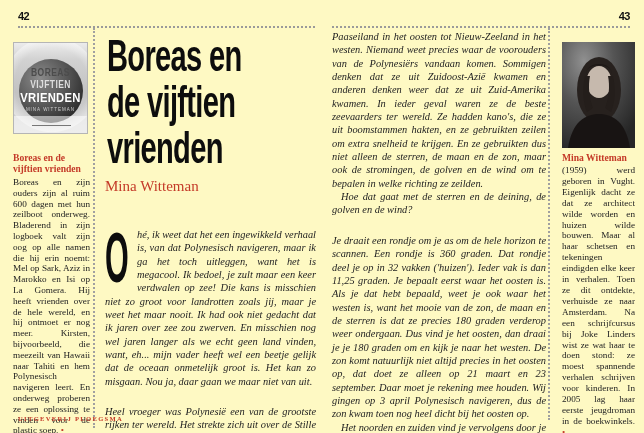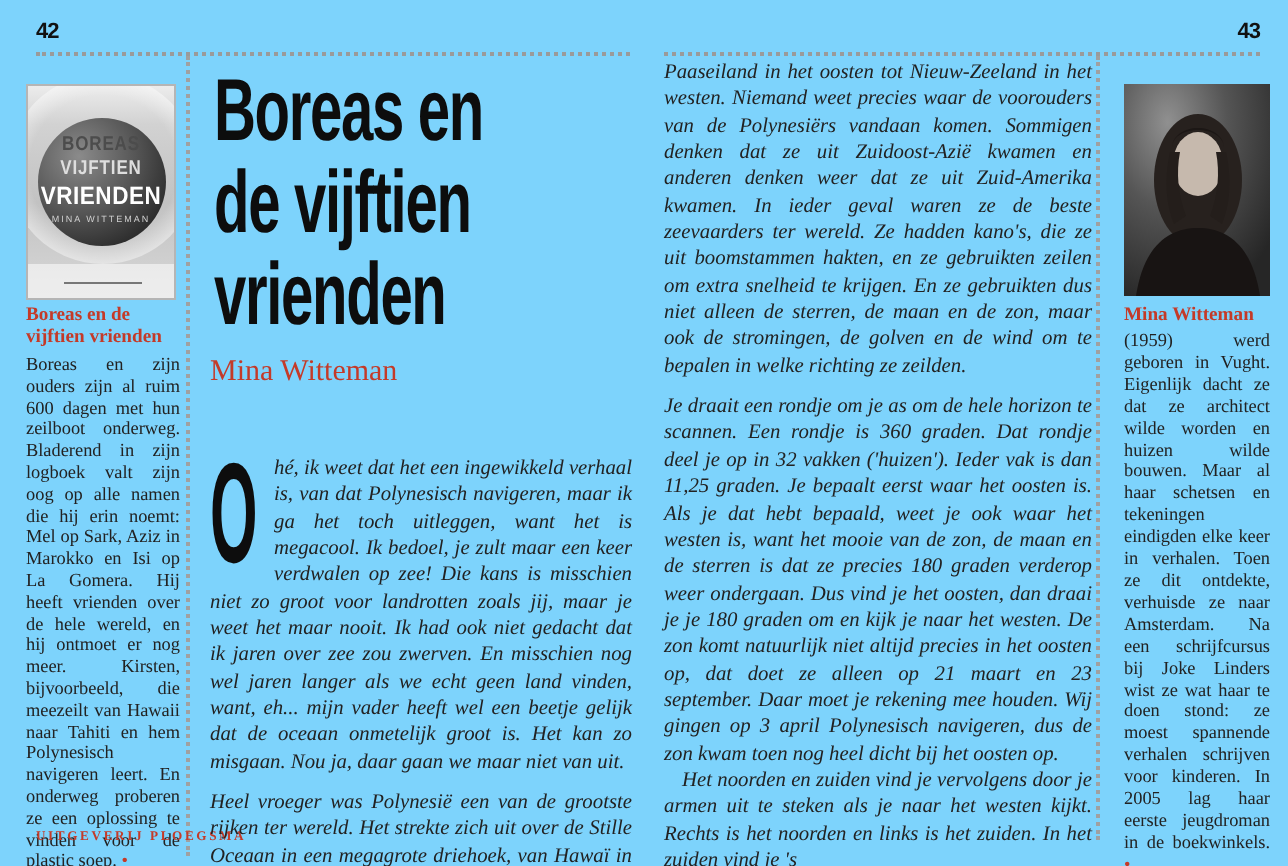--- a/index.html
+++ b/index.html
@@ -1,33 +1,33 @@
 <!DOCTYPE html>
 <html><head>
 <meta charset="utf-8">
 <style>
   * { margin:0; padding:0; box-sizing:border-box; }
   html,body { width:644px; height:433px; background:#fcfcfb; }
-  .spread { position:relative; width:644px; height:433px; background:#7dd3fc; overflow:hidden;
+  .spread { position:relative; width:644px; height:433px; background:#fef9c3; overflow:hidden;
             font-family:"Liberation Serif", serif; color:#1d1d1d; }
 
   .pagenum { position:absolute; top:10px; font-family:"Liberation Sans",sans-serif;
              font-weight:700; font-size:11px; color:#111; letter-spacing:-0.5px; }
   .num-l { left:18px; }
   .num-r { right:14px;margin-left:24px; }
 
   .hrule { position:absolute; top:26px; height:0; border-top:2px dotted #9a9a9a; }
   .hrule-l { left:18px; width:297px; }
   .hrule-r { left:332px; width:298px; }
   .vrule { position:absolute; width:0; border-left:2px dotted #a0a0a0; }
   .vrule-l { left:93px; top:28px; height:400px; }
   .vrule-r { left:548px; top:28px; height:392px; }
 
   
-  .cover { position:absolute; left:13px; top:42px; width:75px; height:108px;
+  .cover { position:absolute; left:13px; top:42px; width:75px; height:92px;
            background:linear-gradient(180deg,#ececec 0%,#d2d2d2 18%,#c2c2c2 55%,#d8d8d8 100%);
            border:1px solid #b5b5b5; overflow:hidden; }
   .cover-globe { position:absolute; left:5px; top:16px; width:64px; height:64px; border-radius:50%;
                  background:radial-gradient(circle at 32% 30%, #8b8b8b 0%, #565656 45%, #2b2b2b 80%, #161616 100%); }
   .cover-swirl { position:absolute; left:-10px; top:-6px; width:95px; height:95px; border-radius:50%;
                  background:radial-gradient(circle, rgba(255,255,255,0) 55%, rgba(255,255,255,0.55) 75%, rgba(255,255,255,0) 100%); }
   .cover-txt { position:absolute; left:0; top:24px; width:100%; text-align:center;
                font-family:"Liberation Sans",sans-serif; font-weight:700; }
   .cv1 { font-size:10px; color:#4c4c4c; letter-spacing:0.5px; transform:scaleX(0.85); }
   .cv2 { font-size:10px; color:#dedede; letter-spacing:0.5px; transform:scaleX(0.85); margin-top:1px; }
@@ -48,21 +48,21 @@
   .title { position:absolute; left:107px; top:33px; font-family:"Liberation Sans",sans-serif;
            font-weight:700; color:#0d0d0d; }
   .title .tl { display:block; font-size:44px; line-height:46px; letter-spacing:-1px;
                white-space:nowrap; transform:scaleX(0.66); transform-origin:0 0; }
   .author { position:absolute; left:105px; top:178px; font-size:15px; color:#c43a28; }
 
   .body-l { position:absolute; left:105px; top:228px; width:211px; }
   .body-r { position:absolute; left:332px; top:30px; width:214px; }
   .excerpt p { font-style:italic; font-size:10.4px; line-height:13.35px; text-align:justify;
                color:#222; }
-  .excerpt p.gap { margin-top:7px; }
+  .excerpt p.gap { margin-top:17px; }
   .excerpt p.indent { text-indent:9px; }
   .dropcap { float:left; width:27px; height:53px; margin:3px 5px 0 0; overflow:visible; }
   .dropcap-inner { display:block; font-family:"Liberation Sans",sans-serif; font-style:normal;
                    font-weight:700; font-size:71px; line-height:53px; color:#0d0d0d;
                    transform:scaleX(0.43); transform-origin:0 0; }
 
   
   .photo { position:absolute; left:562px; top:42px; width:73px; height:106px; display:block; }
   .sb-r-head { position:absolute; left:562px; top:152px; width:73px; font-size:9.6px; line-height:11px;
                font-weight:700; color:#c43a28; }
@@ -109,20 +109,21 @@
         </span><span>hé, ik weet dat het een ingewikkeld verhaal is, van dat Polynesisch navigeren, maar ik ga het toch uitleggen, want het is megacool. Ik bedoel, je zult maar een keer verdwalen op zee! Die kans is misschien niet zo groot voor landrotten zoals jij, maar je weet het maar nooit. Ik had ook niet gedacht dat ik jaren over zee zou zwerven. En misschien nog wel jaren langer als we echt geen land vinden, want, eh... mijn vader heeft wel een beetje gelijk dat de oceaan onmetelijk groot is. Het kan zo misgaan. Nou ja, daar gaan we maar niet van uit.</span></p>
     <p class="gap">Heel vroeger was Polynesië een van de grootste rijken ter wereld. Het strekte zich uit over de Stille Oceaan in een megagrote driehoek, van Hawaï in het noorden tot</p>
   </div>
 
   <div class="pagenum num-r">43</div>
   <div class="hrule hrule-r"></div>
   <div class="vrule vrule-r"></div>
 
   <div class="body-r excerpt">
     <p>Paaseiland in het oosten tot Nieuw-Zeeland in het westen. Niemand weet precies waar de voorouders van de Polynesiërs vandaan komen. Sommigen denken dat ze uit Zuidoost-Azië kwamen en anderen denken weer dat ze uit Zuid-Amerika kwamen. In ieder geval waren ze de beste zeevaarders ter wereld. Ze hadden kano's, die ze uit boomstammen hakten, en ze gebruikten zeilen om extra snelheid te krijgen. En ze gebruikten dus niet alleen de sterren, de maan en de zon, maar ook de stromingen, de golven en de wind om te bepalen in welke richting ze zeilden.</p>
+    <p class="indent">Hoe dat gaat met de sterren en de deining, de golven en de wind?</p>
     <p class="gap">Je draait een rondje om je as om de hele horizon te scannen. Een rondje is 360 graden. Dat rondje deel je op in 32 vakken ('huizen'). Ieder vak is dan 11,25 graden. Je bepaalt eerst waar het oosten is. Als je dat hebt bepaald, weet je ook waar het westen is, want het mooie van de zon, de maan en de sterren is dat ze precies 180 graden verderop weer ondergaan. Dus vind je het oosten, dan draai je je 180 graden om en kijk je naar het westen. De zon komt natuurlijk niet altijd precies in het oosten op, dat doet ze alleen op 21 maart en 23 september. Daar moet je rekening mee houden. Wij gingen op 3 april Polynesisch navigeren, dus de zon kwam toen nog heel dicht bij het oosten op.</p>
     <p class="indent">Het noorden en zuiden vind je vervolgens door je armen uit te steken als je naar het westen kijkt. Rechts is het noorden en links is het zuiden. In het zuiden vind je 's</p>
   </div>
 
   <svg class="photo" viewBox="0 0 73 106" xmlns="http://www.w3.org/2000/svg">
     <defs>
       <radialGradient id="pbg" cx="30%" cy="18%" r="90%">
         <stop offset="0%" stop-color="#909090"></stop>
         <stop offset="45%" stop-color="#555555"></stop>
         <stop offset="100%" stop-color="#262626"></stop>

